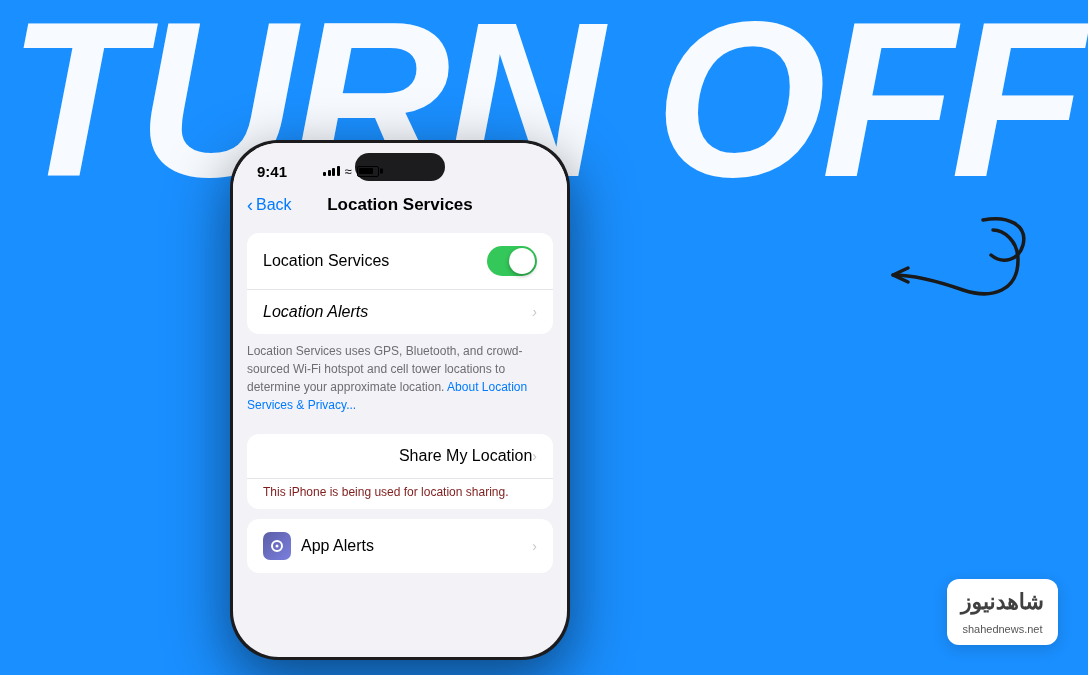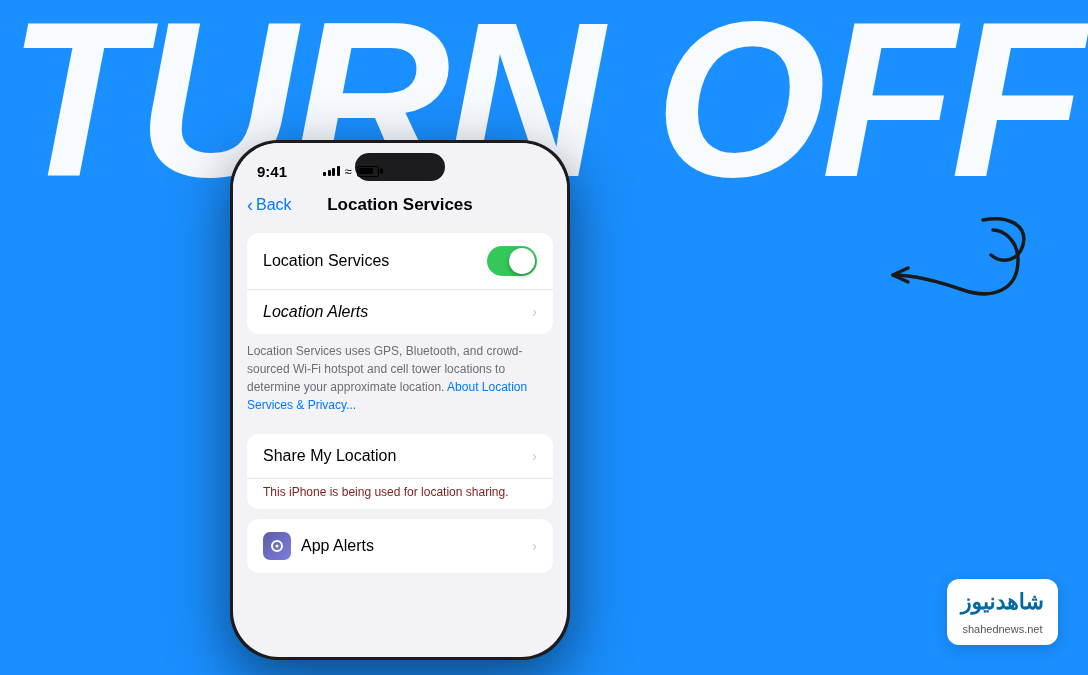--- a/index.html
+++ b/index.html
@@ -207,21 +207,21 @@
     .share-card {
       background: white;
       margin: 10px 14px 0 14px;
       border-radius: 12px;
       overflow: hidden;
     }
 
     .share-row {
       display: flex;
       align-items: center;
-      justify-content: space-between;
+      justify-content: flex-end;
       padding: 13px 16px;
       border-bottom: 1px solid #e5e5ea;
     }
 
     .share-label {
       font-size: 16px;
       color: #000;
     }
 
     .share-subtitle {
@@ -280,21 +280,21 @@
       background: white;
       border-radius: 12px;
       padding: 10px 14px;
       text-align: center;
       box-shadow: 0 4px 15px rgba(0,0,0,0.15);
     }
 
     .logo-main {
       font-size: 22px;
       font-weight: 800;
-      color: #0369a1;
+      color: #404040;
     }
 
     .logo-sub {
       font-size: 11px;
       color: #555;
       margin-top: 8px;
     }
 
     
     .signal-bars {

